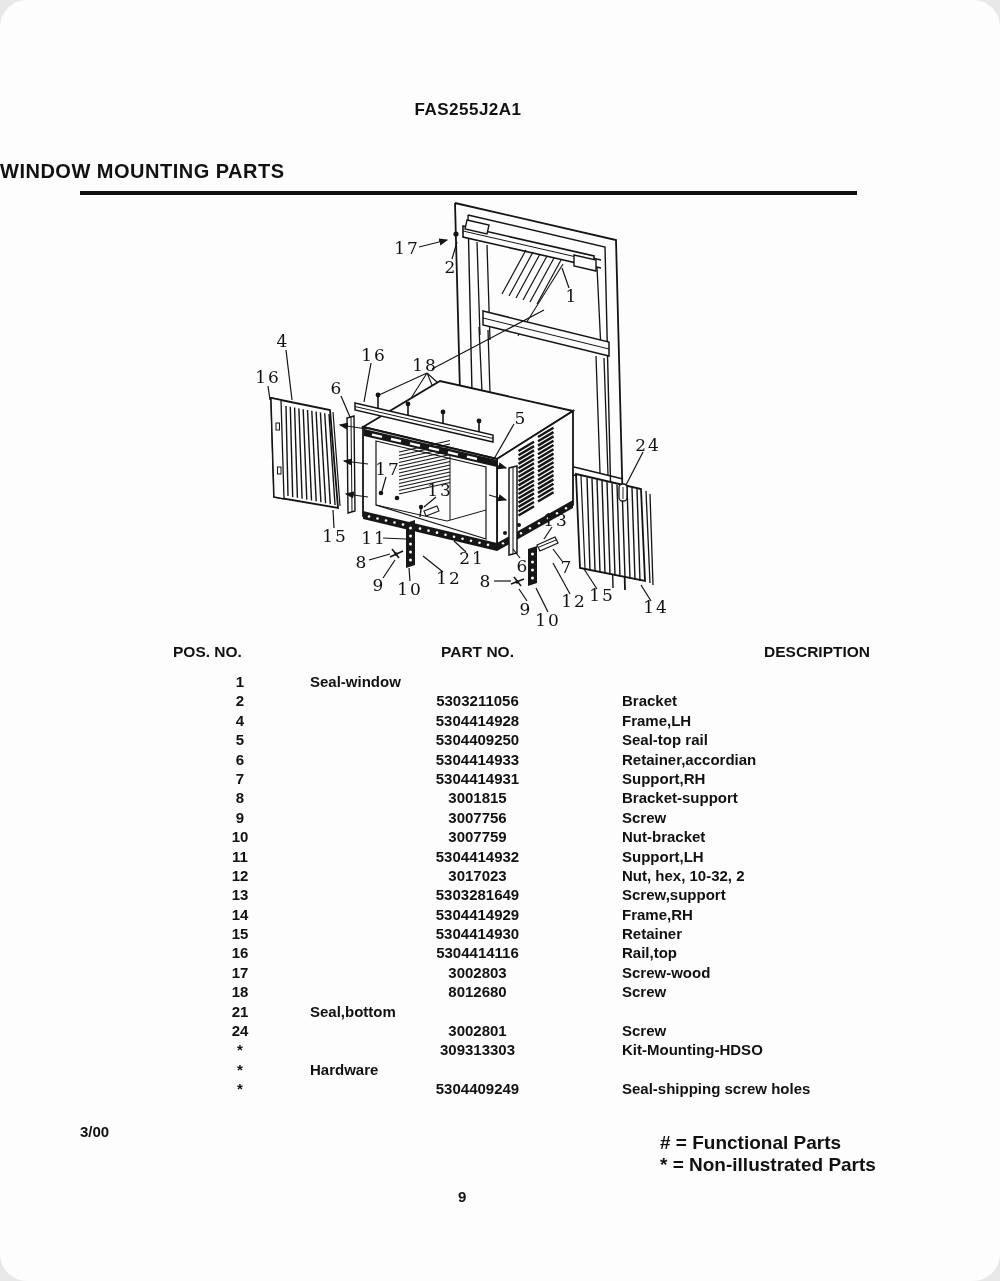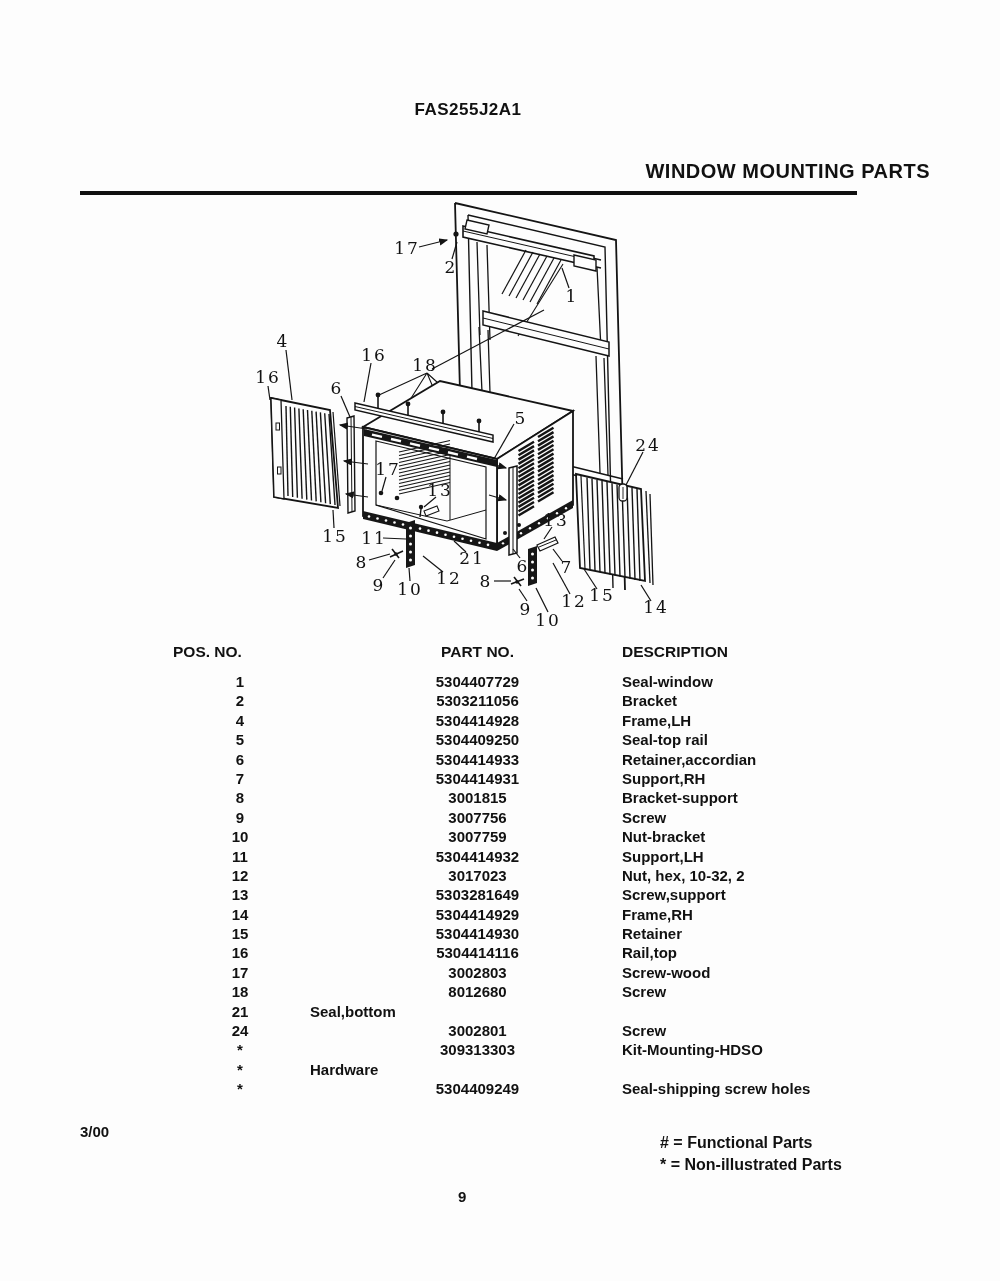--- a/index.html
+++ b/index.html
@@ -1,26 +1,27 @@
 <!DOCTYPE html>
 <html><head>
 <meta charset="utf-8">
 <style>
   html,body{margin:0;padding:0;background:#e8e8e8;}
   #page{
     position:relative;width:1000px;height:1281px;background:#fdfdfd;
     font-family:"Liberation Sans",sans-serif;color:#111;overflow:hidden;
     margin:0 auto;
+    border-radius:27px;
   }
   .model-title{
     position:absolute;top:100px;left:0;width:936px;text-align:center;
     font-size:17px;font-weight:700;letter-spacing:.5px;
   }
   .section-title{
-    position:absolute;top:160px;left:0;width:930px;text-align:right;
+    position:absolute;top:160px;left:0;width:930px;text-align:left;
     font-size:20px;font-weight:700;letter-spacing:.5px;
   }
   .title-rule{
     position:absolute;top:191px;left:80px;width:777px;height:4px;background:#101010;
   }
   #diagram-wrap{position:absolute;top:195px;left:0;width:1000px;height:445px;}
   svg{display:block;}
   svg .ln{stroke:#141414;fill:none;}
   svg .face{fill:#fdfdfd;stroke:#141414;}
   svg .dark{fill:#161616;stroke:none;}
@@ -28,28 +29,28 @@
   svg text.callout{
     font-family:"DejaVu Serif",serif;font-size:17px;fill:#111;
     text-anchor:middle;letter-spacing:2px;
   }
   
   .table-wrap{position:absolute;top:643px;left:170px;width:700px;}
   .thead,.trow{display:grid;grid-template-columns:140px 312px 248px;}
   .thead{font-weight:700;font-size:15.5px;height:20px;}
   .h-pos{text-align:left;padding-left:3px;}
   .h-part{text-align:center;padding-left:23px;}
-  .h-desc{text-align:left;}
+  .h-desc{text-align:right;}
   #tbody{margin-top:9px;}
   .trow{height:19.4px;line-height:19.4px;font-size:15px;font-weight:700;}
   .c-pos{text-align:center;}
   .c-part{text-align:center;padding-left:23px;}
   .c-desc{text-align:left;}
   .legend{
-    position:absolute;left:660px;top:1132px;font-size:16px;font-weight:700;line-height:21.5px;
+    position:absolute;left:660px;top:1132px;font-size:19px;font-weight:700;line-height:21.5px;
   }
   .footer-date{position:absolute;left:80px;top:1123px;font-size:15px;font-weight:700;}
   .footer-page{position:absolute;left:458px;top:1188px;font-size:15px;font-weight:700;}
 </style>
 </head>
 <body>
 
 <div id="page">
 
   <div class="model-title">FAS255J2A1</div>
@@ -379,21 +380,20 @@
 
   <div class="table-wrap">
     <div class="thead">
       <span class="h-pos">POS. NO.</span>
       <span class="h-part">PART NO.</span>
       <span class="h-desc">DESCRIPTION</span>
     </div>
     <div id="tbody">
         <div class="trow">
           <span class="c-pos">1</span>
-          <span class="c-part">5304407729</span>
           <span class="c-desc">Seal-window</span>
         </div>
         <div class="trow">
           <span class="c-pos">2</span>
           <span class="c-part">5303211056</span>
           <span class="c-desc">Bracket</span>
         </div>
         <div class="trow">
           <span class="c-pos">4</span>
           <span class="c-part">5304414928</span>

